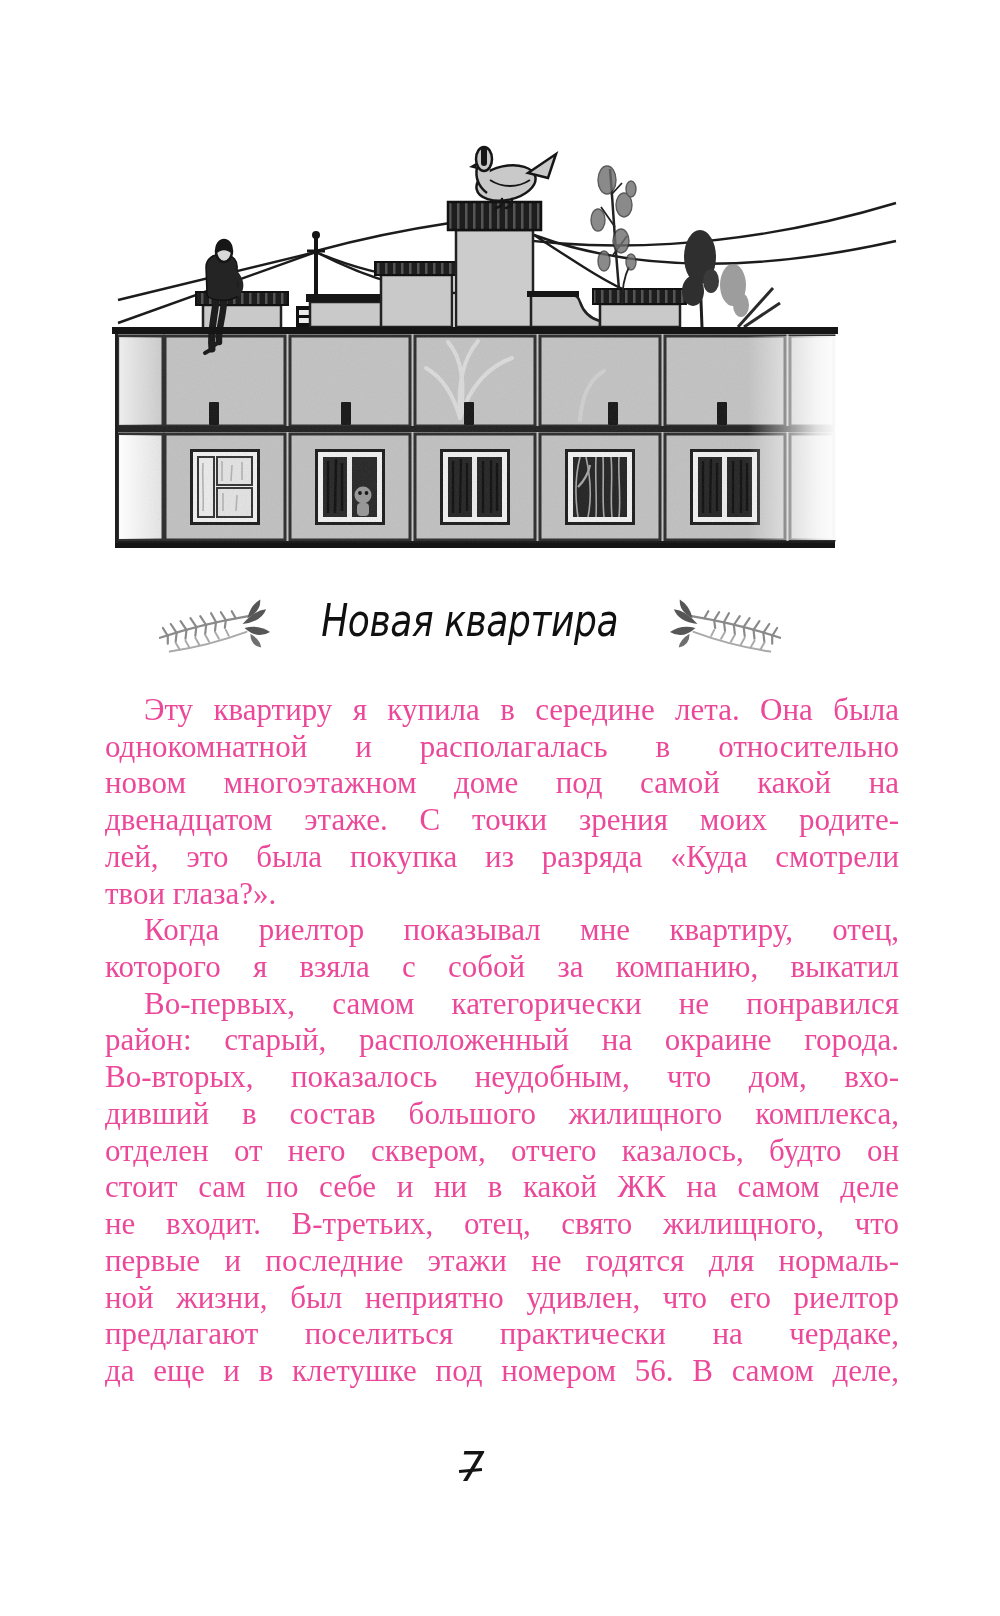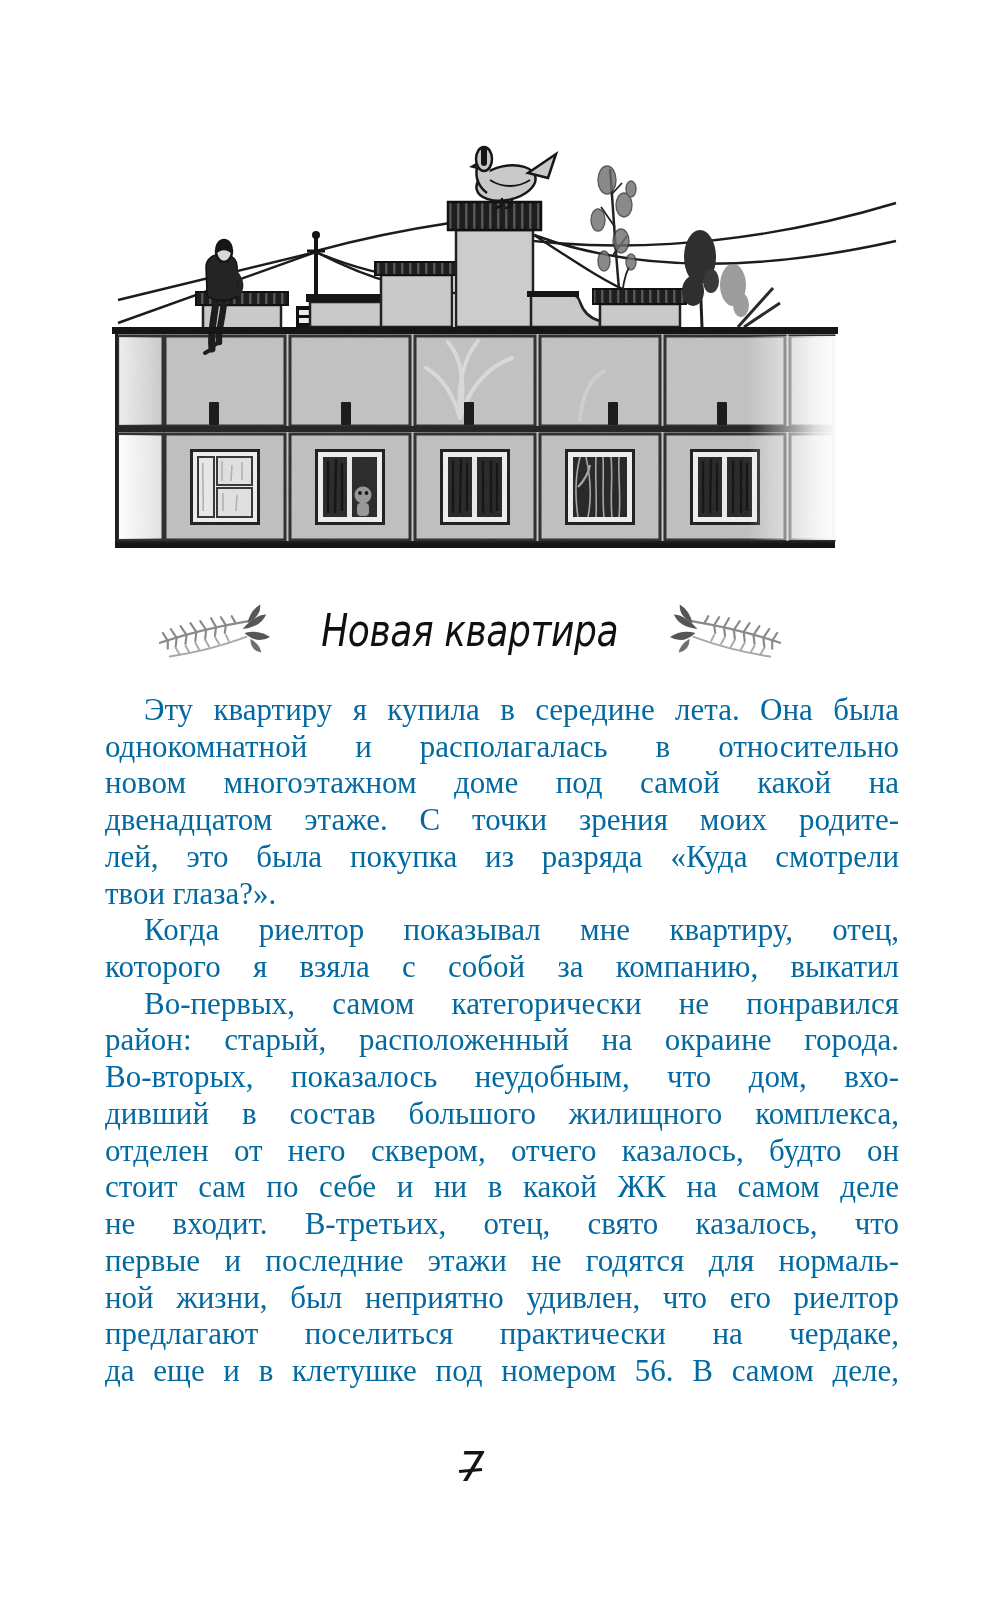--- a/index.html
+++ b/index.html
@@ -2,30 +2,30 @@
 <html><head>
 <meta charset="utf-8">
 <style>
   html,body{margin:0;padding:0;}
   body{width:1000px;height:1616px;background:#ffffff;position:relative;
        font-family:"Liberation Serif", serif;color:#161616;overflow:hidden;}
 
   .illustration{position:absolute;left:110px;top:135px;width:790px;height:420px;}
 
   .chapter-header{position:absolute;left:70px;top:594px;width:800px;height:72px;
-    display:flex;align-items:center;justify-content:center;gap:10px;}
+    display:flex;justify-content:center;gap:10px;}
   .fern{width:118px;height:62px;flex:0 0 auto;}
   .fern.right{transform:scaleX(-1);}
   .chapter-title{font-family:"DejaVu Sans", sans-serif;font-style:italic;
     font-size:45px;color:#101010;display:inline-block;transform:scaleX(0.8);
     transform-origin:center;white-space:nowrap;letter-spacing:-0.5px;}
 
   .body-text{position:absolute;left:105px;top:692px;width:794px;}
   .text-line{font-size:31px;line-height:36.72px;text-align:justify;
-    text-align-last:justify;color:#0369a1;}
+    text-align-last:justify;color:#ec4899;}
   .text-line.no-just{text-align-last:left;font-family:Liberation Serif, serif;}
   .text-line.indent{text-indent:39px;}
 
   .page-number{position:absolute;left:75px;top:1444px;width:794px;text-align:center;
     font-family:"DejaVu Sans", sans-serif;font-style:italic;font-size:40px;color:#141414;}
   .page-number .digit{position:relative;display:inline-block;}
   .page-number .digit::after{content:"";position:absolute;left:0;right:2px;top:54%;
     height:3px;background:#141414;transform:rotate(-5deg);}
 </style>
 </head>
@@ -308,21 +308,21 @@
     <div class="text-line">лей, это была покупка из разряда «Куда смотрели</div>
     <div class="text-line no-just">твои глаза?».</div>
     <div class="text-line indent">Когда риелтор показывал мне квартиру, отец,</div>
     <div class="text-line">которого я взяла с собой за компанию, выкатил</div>
     <div class="text-line indent">Во-первых, самом категорически не понравился</div>
     <div class="text-line">район: старый, расположенный на окраине города.</div>
     <div class="text-line">Во-вторых, показалось неудобным, что дом, вхо-</div>
     <div class="text-line">дивший в состав большого жилищного комплекса,</div>
     <div class="text-line">отделен от него сквером, отчего казалось, будто он</div>
     <div class="text-line">стоит сам по себе и ни в какой ЖК на самом деле</div>
-    <div class="text-line">не входит. В-третьих, отец, свято казалось, что</div>
+    <div class="text-line">не входит. В-третьих, отец, свято жилищного, что</div>
     <div class="text-line">первые и последние этажи не годятся для нормаль-</div>
     <div class="text-line">ной жизни, был неприятно удивлен, что его риелтор</div>
     <div class="text-line">предлагают поселиться практически на чердаке,</div>
     <div class="text-line">да еще и в клетушке под номером 56. В самом деле,</div>
   </div>
 
 <div class="page-number">
   <span class="digit">7</span>
 </div>
 

